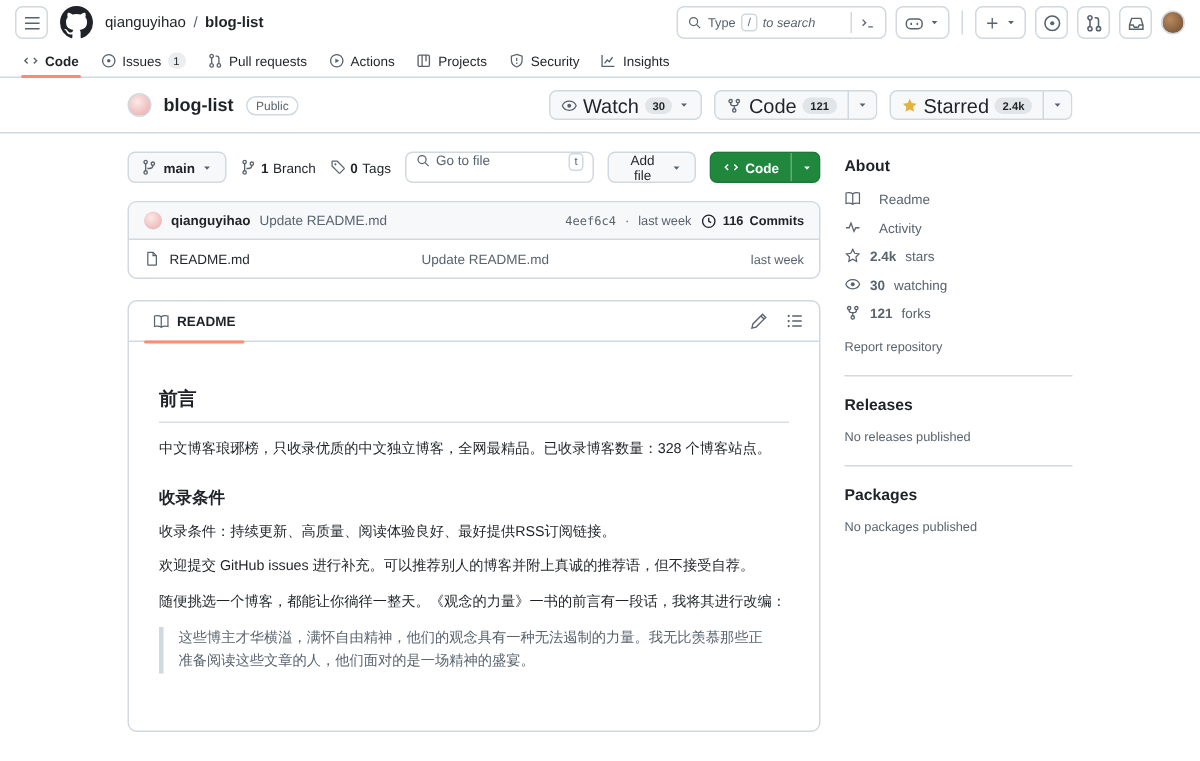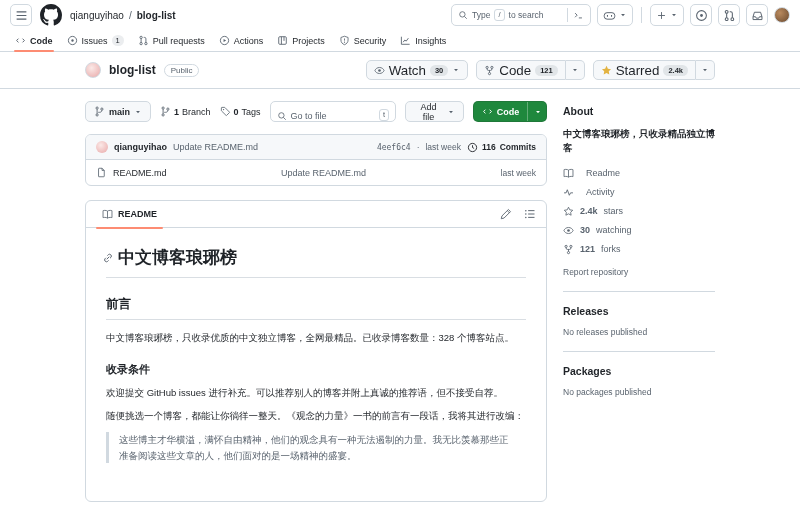--- a/index.html
+++ b/index.html
@@ -12,21 +12,21 @@
 .dark{color:#1f2328;}
 
 .topbar{height:30px;display:flex;align-items:center;gap:8px;padding:0 10px;}
 .sq-btn{display:flex;align-items:center;justify-content:center;width:22px;height:22px;border:1px solid #d1d9e0;border-radius:5px;background:#fff;color:#59636e;}
 .gh-mark{color:#1f2328;display:flex;align-items:center;}
 .breadcrumb{font-size:10px;display:flex;align-items:center;gap:5px;}
 .breadcrumb .sep{color:#59636e;}
 .breadcrumb .repo{font-weight:700;}
 .topbar-right{margin-left:auto;display:flex;align-items:center;gap:6px;}
 .search-box{width:140px;height:22px;border:1px solid #d1d9e0;border-radius:5px;display:flex;align-items:center;gap:4px;padding:0 6px;font-size:8.5px;color:#59636e;background:#fff;cursor:text;}
-.search-box .grow{flex:1;}
+.search-box .grow{flex:1;font-style:italic;}
 .key{border:1px solid #d1d9e0;border-radius:3px;font-size:7.5px;padding:0 3px;line-height:10px;color:#59636e;background:#fff;}
 .cmd-slot{border-left:1px solid #d1d9e0;padding-left:5px;display:flex;align-items:center;height:14px;}
 .pill-btn{display:flex;align-items:center;gap:3px;height:22px;border:1px solid #d1d9e0;border-radius:5px;background:#fff;padding:0 5px;color:#59636e;}
 .vdiv{width:1px;height:16px;background:#d1d9e0;margin:0 2px;}
 .avatar{border-radius:50%;flex:none;}
 .avatar-user{width:16px;height:16px;background:radial-gradient(circle at 35% 35%,#b98a5e,#6b4a2f);border:1px solid #d1d9e0;cursor:pointer;}
 
 .tabs{display:flex;align-items:stretch;height:22px;padding:0 8px;border-bottom:1px solid #d1d9e0;}
 .tab{display:flex;align-items:center;gap:4px;padding:0 7px;font-size:9px;position:relative;color:#1f2328;}
 .tab.active{font-weight:700;}
@@ -49,21 +49,21 @@
 .star-ic{color:#e3b341;}
 
 .layout{display:flex;gap:16px;padding-top:12px;}
 .main-col{width:462px;flex:none;}
 
 .toolbar{display:flex;align-items:center;gap:9px;margin-bottom:12px;}
 .btn{display:flex;align-items:center;gap:4px;height:21px;border:1px solid #d1d9e0;border-radius:5px;background:#f6f8fa;font-size:9px;padding:0 8px;color:#1f2328;}
 .branch-btn{font-weight:700;}
 .meta-link{display:flex;align-items:center;gap:3px;font-size:9px;color:#1f2328;}
 .meta-link b{font-weight:700;}
-.goto{margin-left:auto;width:130px;height:21px;border:1px solid #d1d9e0;border-radius:5px;display:flex;align-items:flex-end;gap:4px;padding:0 6px;font-size:9px;color:#59636e;background:#fff;cursor:text;}
+.goto{margin-left:auto;width:130px;height:21px;border:1px solid #d1d9e0;border-radius:5px;display:flex;align-items:flex-start;gap:4px;padding:0 6px;font-size:9px;color:#59636e;background:#fff;cursor:text;}
 .goto .grow{flex:1;}
 .code-btn{background:#1f883d;border:1px solid rgba(31,35,40,.15);color:#fff;font-weight:700;border-radius:5px;display:flex;align-items:stretch;height:21px;font-size:9px;overflow:hidden;}
 .code-main{display:flex;align-items:center;gap:4px;padding:0 8px;}
 .code-caret{display:flex;align-items:center;padding:0 6px;border-left:1px solid rgba(255,255,255,.3);}
 .code-btn .ic{color:#fff;}
 
 .files-box{border:1px solid #d1d9e0;border-radius:6px;overflow:hidden;margin-bottom:14px;}
 .commit-row{display:flex;align-items:center;gap:6px;background:#f6f8fa;padding:0 10px;height:25px;font-size:9px;border-bottom:1px solid #d1d9e0;}
 .commit-avatar{width:12px;height:12px;background:radial-gradient(circle at 40% 35%,#fbe9e7,#e8a8a8);}
 .commit-author{font-weight:700;}
@@ -480,44 +480,36 @@
               </svg>
             </a>
           <a>
               <svg class="ic" width="12" height="12">
                 <use href="#i-list"></use>
               </svg>
             </a>
         </div>
       </div>
       <div class="readme-body md">
-        <h1>
-          <a class="anchor">
-              <svg width="12" height="12">
-                <use href="#i-link"></use>
-              </svg>
-            </a>
-          <span>中文博客琅琊榜</span>
-        </h1>
         <h2>前言</h2>
         <p>中文博客琅琊榜，只收录优质的中文独立博客，全网最精品。已收录博客数量：328 个博客站点。</p>
         <h3>收录条件</h3>
+        <p>收录条件：持续更新、高质量、阅读体验良好、最好提供RSS订阅链接。</p>
         <p>欢迎提交 GitHub issues 进行补充。可以推荐别人的博客并附上真诚的推荐语，但不接受自荐。</p>
         <p>随便挑选一个博客，都能让你徜徉一整天。《观念的力量》一书的前言有一段话，我将其进行改编：</p>
         <blockquote>
             <p>这些博主才华横溢，满怀自由精神，他们的观念具有一种无法遏制的力量。我无比羡慕那些正准备阅读这些文章的人，他们面对的是一场精神的盛宴。</p>
           </blockquote>
 
       </div>
     </div>
   </div>
 
   <aside class="sidebar">
     <div class="sb-h">About</div>
-    <p class="sb-desc">中文博客琅琊榜，只收录精品独立博客</p>
     <div class="sb-list">
       <a class="sb-item">
         <svg class="ic" width="11" height="11">
             <use href="#i-book"></use>
           </svg>
         <b></b>
           <span>Readme</span>
       </a>
       <a class="sb-item">
         <svg class="ic" width="11" height="11">

